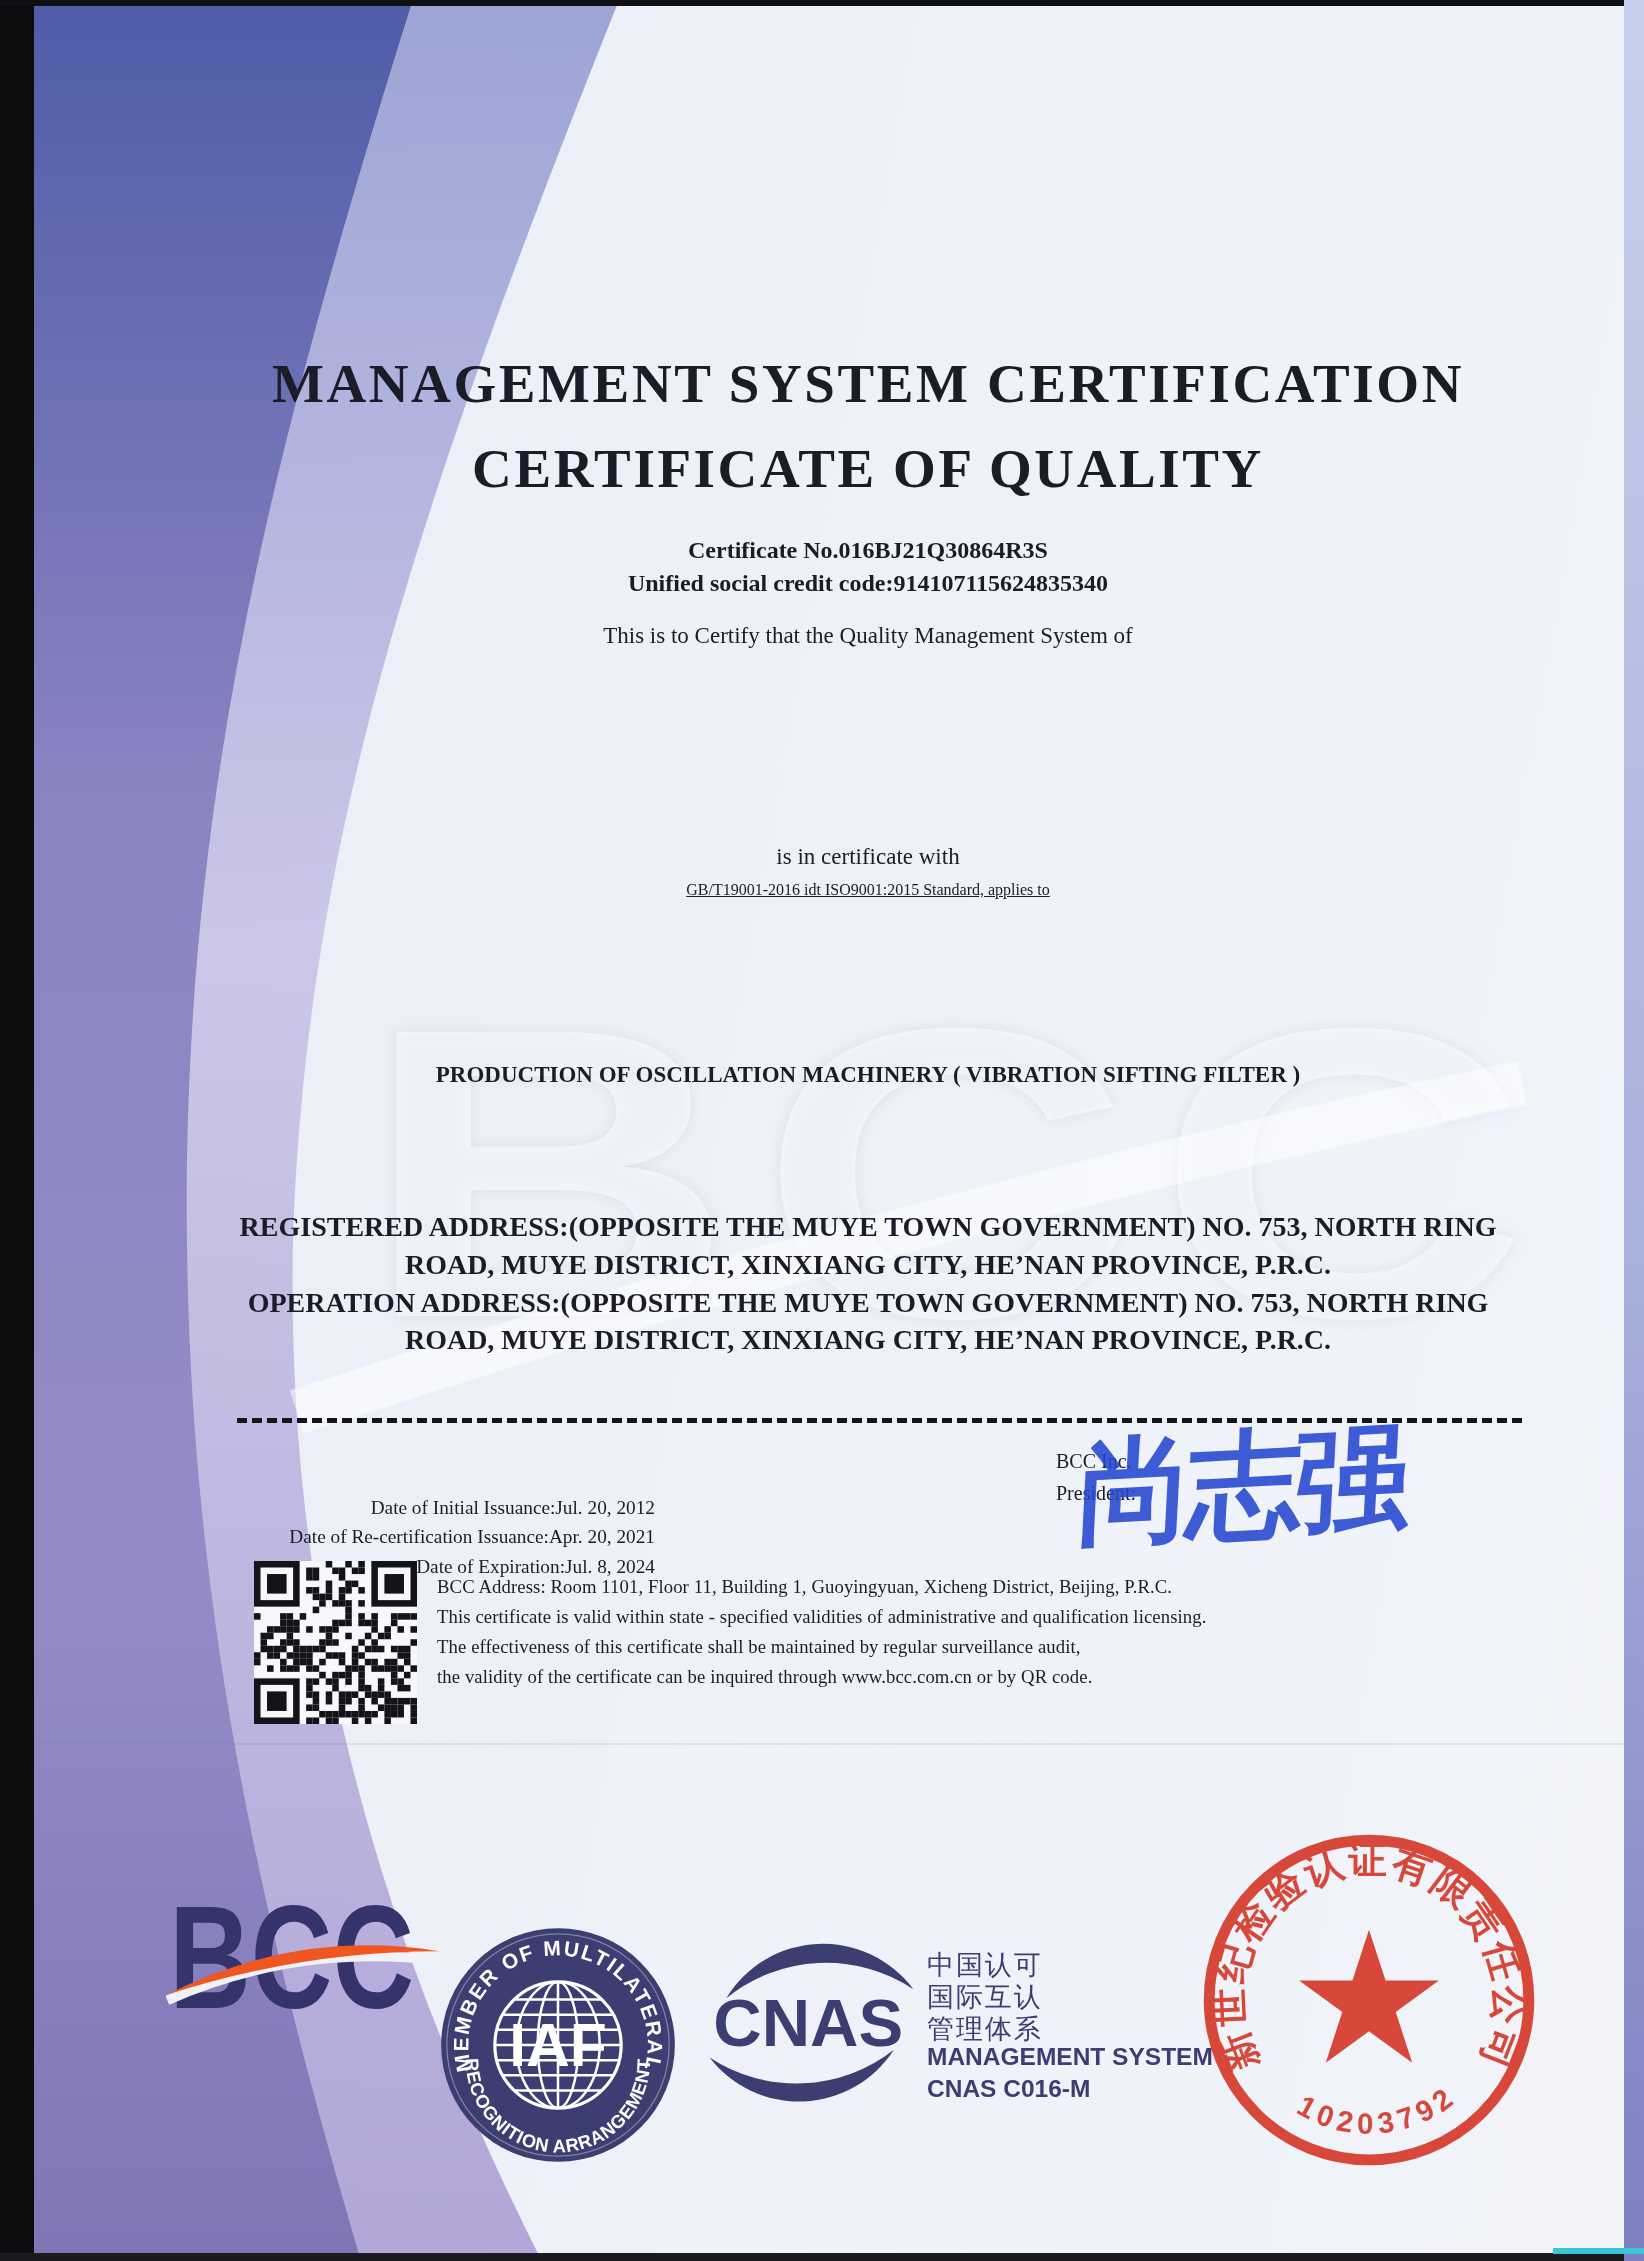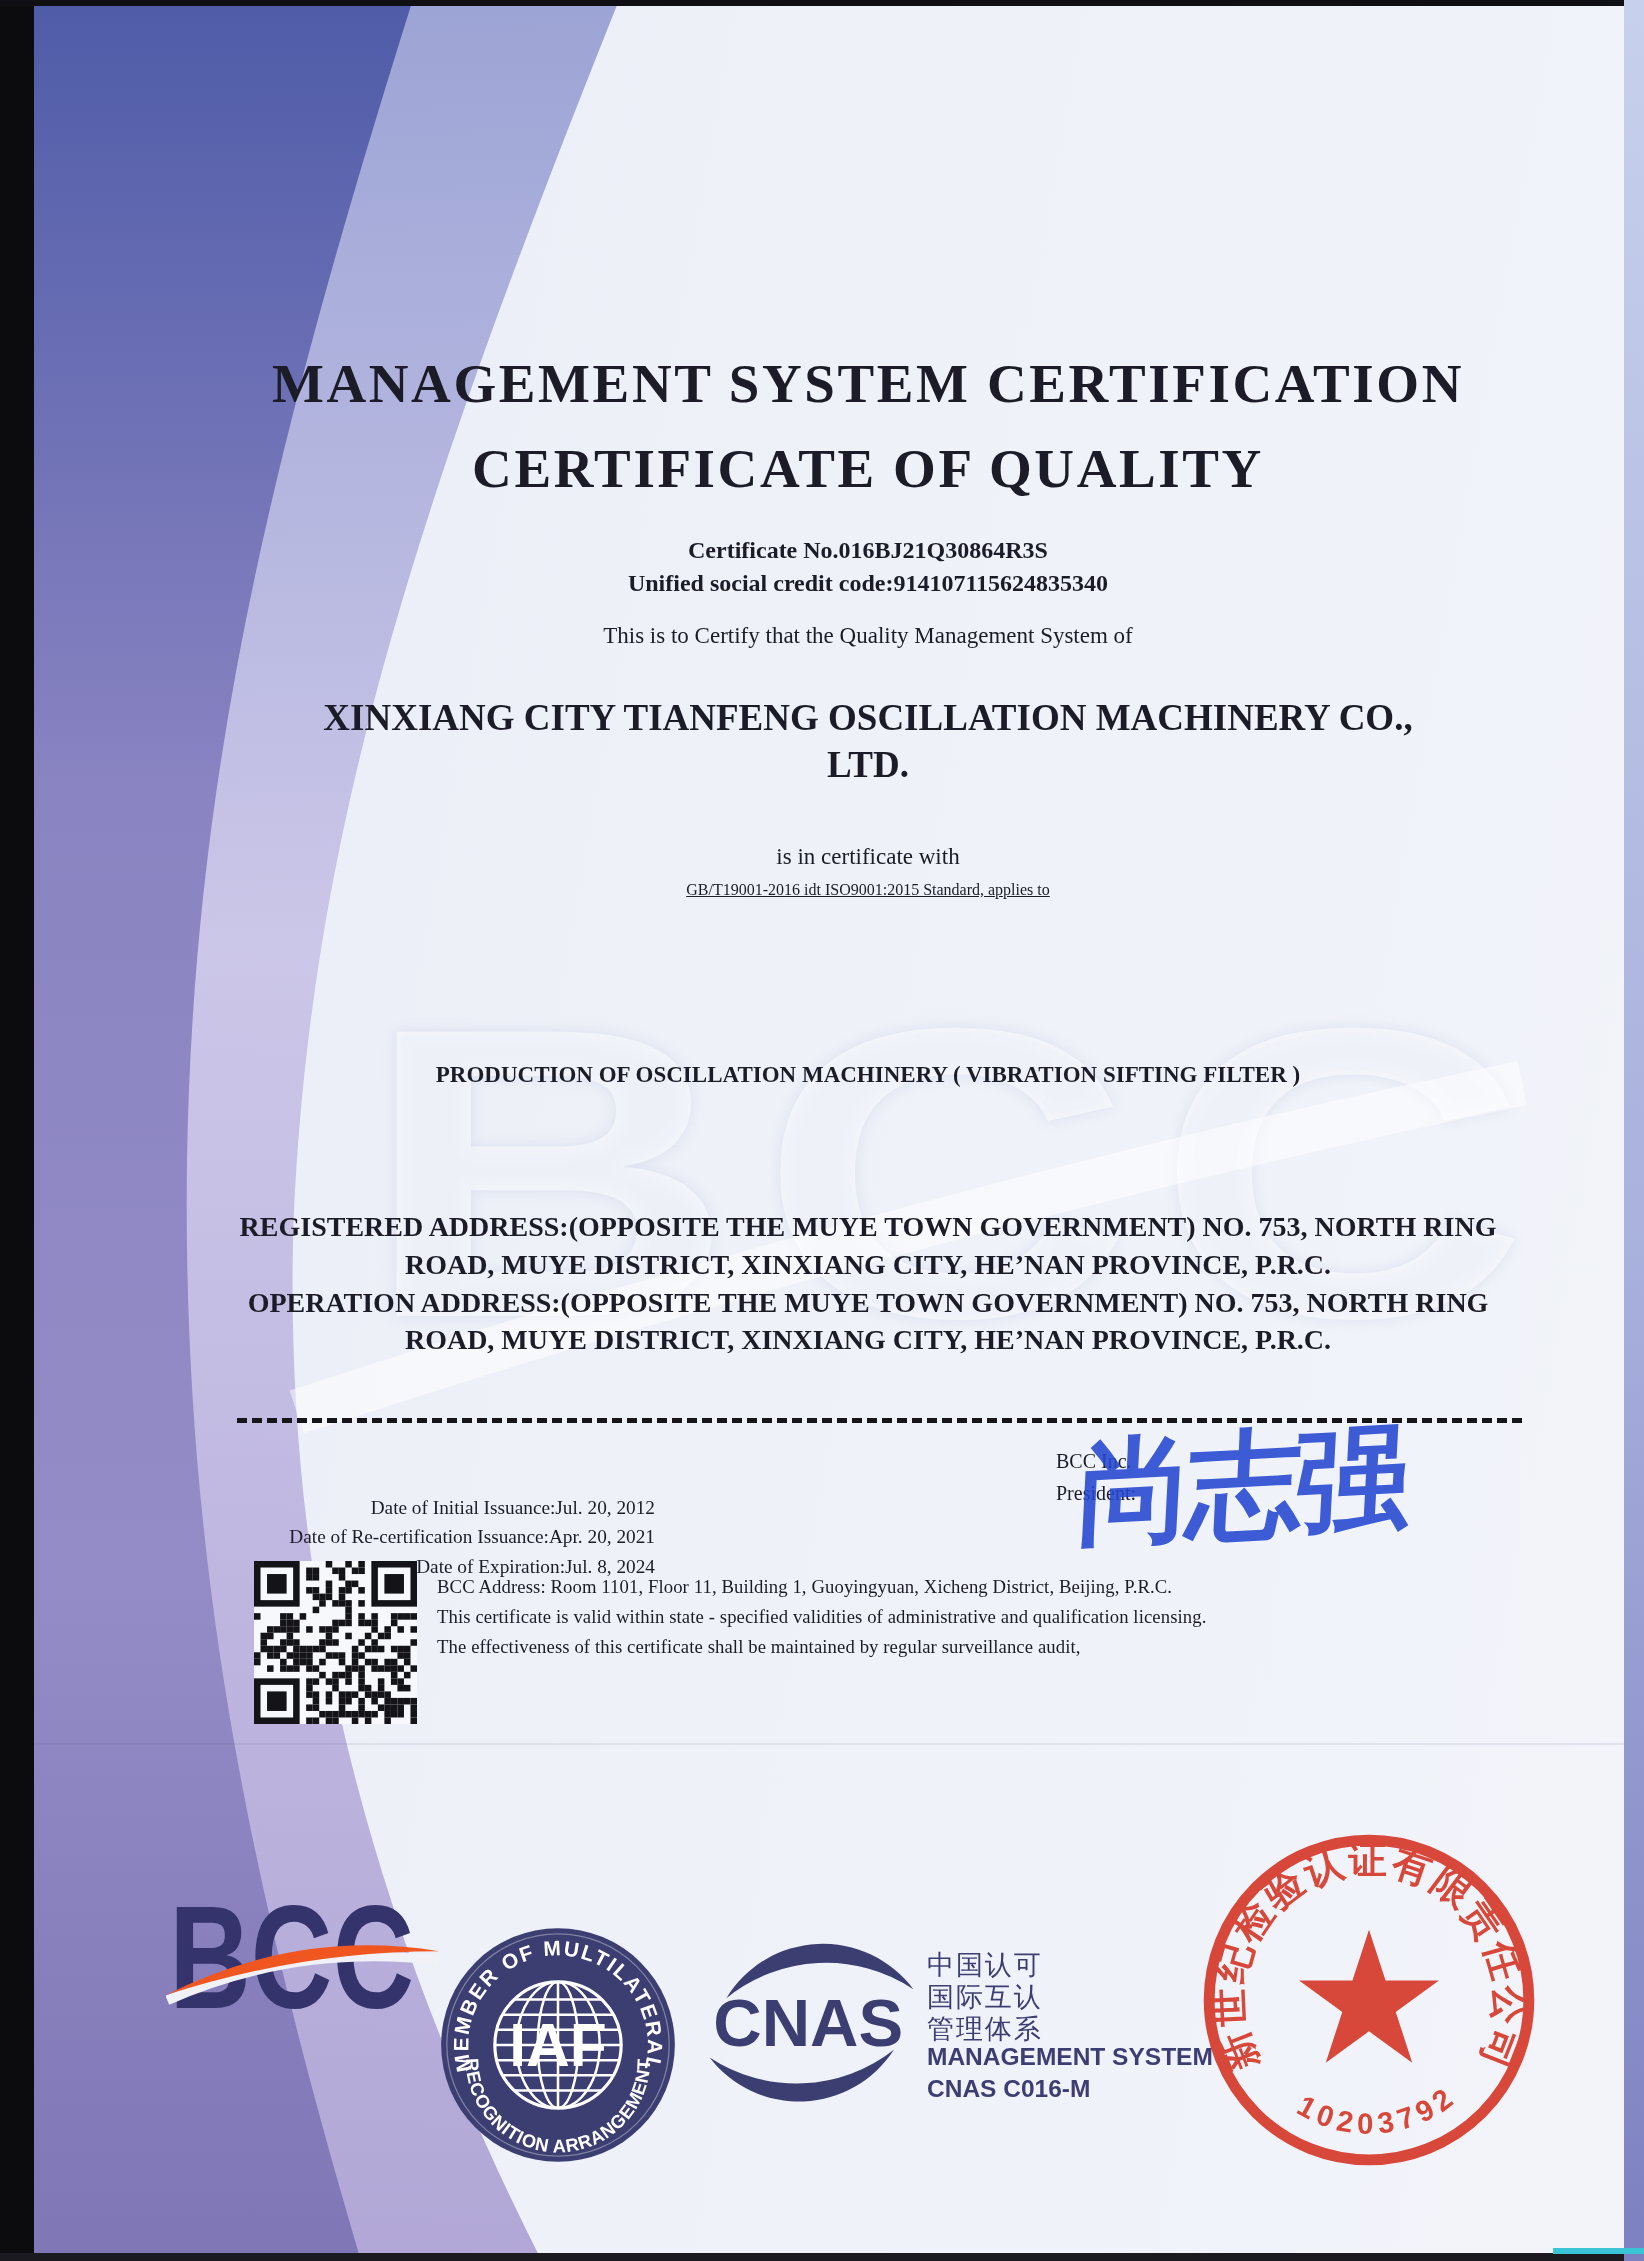--- a/index.html
+++ b/index.html
@@ -75,24 +75,20 @@
     <path d="M 60 690 Q 1000 380 1960 180" stroke="rgba(255,255,255,.5)" stroke-width="70" fill="none"></path>
   </svg>
 
   <div class="abs ctr title">
     <div>MANAGEMENT SYSTEM CERTIFICATION</div>
     <div>CERTIFICATE OF QUALITY</div>
   </div>
   <div class="abs ctr certno">Certificate No.016BJ21Q30864R3S</div>
   <div class="abs ctr creditcode">Unified social credit code:914107115624835340</div>
   <div class="abs ctr certify">This is to Certify that the Quality Management System of</div>
-  <div class="abs ctr company">
-    <div>XINXIANG CITY TIANFENG OSCILLATION MACHINERY CO.,</div>
-    <div>LTD.</div>
-  </div>
   <div class="abs ctr conformity">is in certificate with</div>
   <div class="abs ctr standard">GB/T19001-2016 idt ISO9001:2015 Standard, applies to</div>
   <div class="abs ctr scope">PRODUCTION OF OSCILLATION MACHINERY ( VIBRATION SIFTING FILTER )</div>
   <div class="abs ctr addresses">
     <div>REGISTERED ADDRESS:(OPPOSITE THE MUYE TOWN GOVERNMENT) NO. 753, NORTH RING</div>
     <div>ROAD, MUYE DISTRICT, XINXIANG CITY, HE’NAN PROVINCE, P.R.C.</div>
     <div>OPERATION ADDRESS:(OPPOSITE THE MUYE TOWN GOVERNMENT) NO. 753, NORTH RING</div>
     <div>ROAD, MUYE DISTRICT, XINXIANG CITY, HE’NAN PROVINCE, P.R.C.</div>
   </div>
 
@@ -335,20 +331,21 @@
       <rect x="200" y="20" width="30" height="30" fill="#141418"></rect>
       <rect x="0" y="180" width="70" height="70" fill="#141418"></rect>
       <rect x="10" y="190" width="50" height="50" fill="#f7f8fb"></rect>
       <rect x="20" y="200" width="30" height="30" fill="#141418"></rect>
     </svg>
 
   <div class="abs fineprint">
     <div>BCC Address: Room 1101, Floor 11, Building 1, Guoyingyuan, Xicheng District, Beijing, P.R.C.</div>
     <div>This certificate is valid within state - specified validities of administrative and qualification licensing.</div>
     <div>The effectiveness of this certificate shall be maintained by regular surveillance audit,</div>
+    <div>the validity of the certificate can be inquired through www.bcc.com.cn or by QR code.</div>
   </div>
 
   <svg class="abs" style="left:166px;top:1897px;" width="277" height="126" viewBox="0 0 430 195">
     <text x="195" y="172" text-anchor="middle" textLength="380" lengthAdjust="spacingAndGlyphs" font-family="Liberation Sans, DejaVu Sans, sans-serif" font-weight="bold" font-size="228" fill="#35336b">BCC</text>
     <path d="M 2 160 Q 200 72 424 98" stroke="#f1f2f8" stroke-width="15" fill="none"></path>
     <path d="M 0 152 Q 205 48 424 84 Q 208 84 0 152 Z" fill="#f0561f"></path>
   </svg>
 
   <svg class="abs" style="left:438px;top:1925px;" width="240" height="240" viewBox="0 0 380 380">
     <defs>

